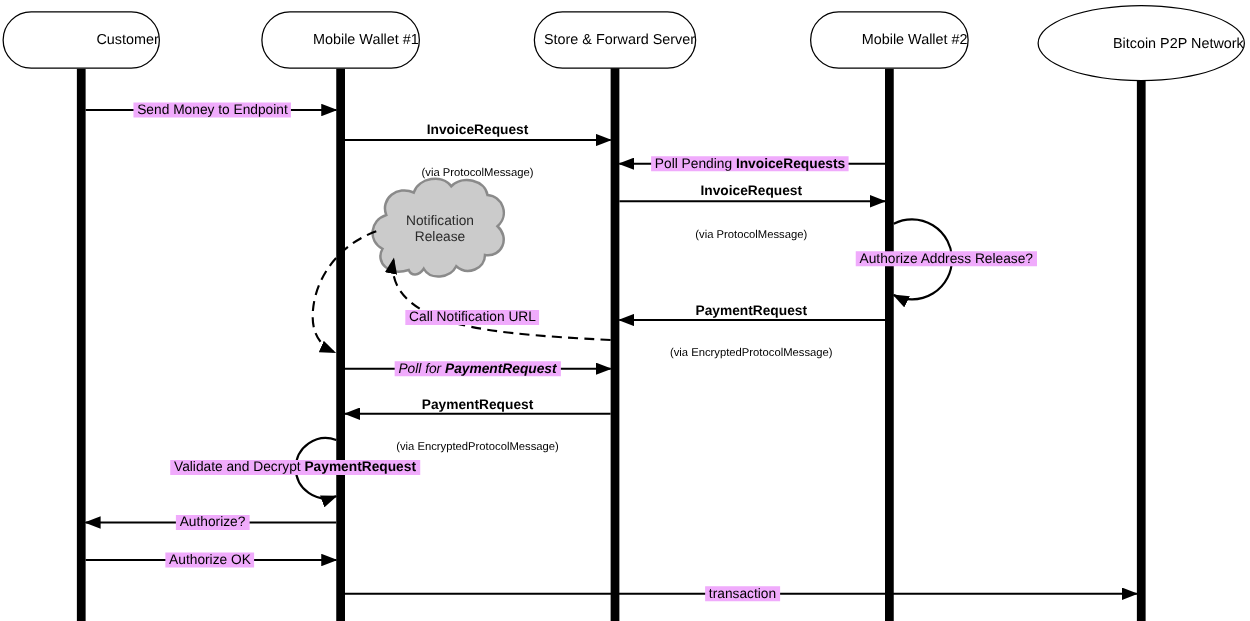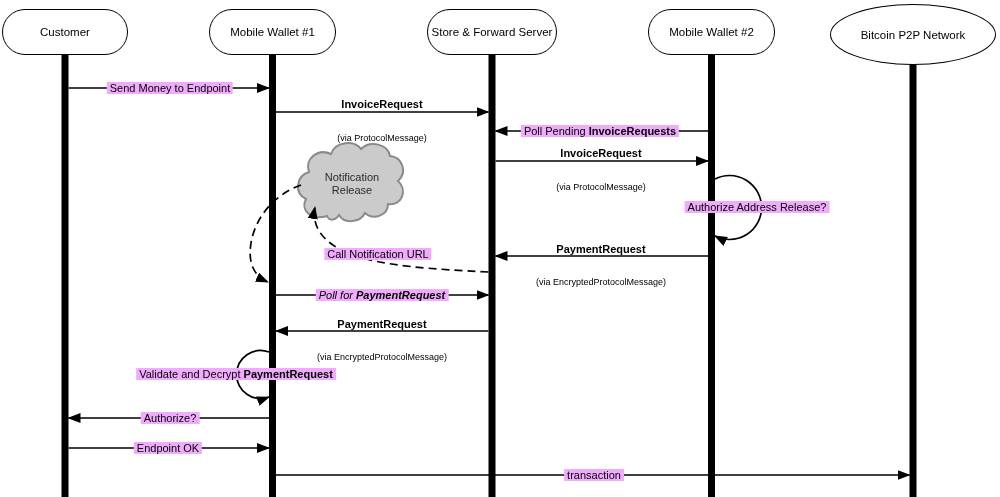--- a/index.html
+++ b/index.html
@@ -3,21 +3,21 @@
 <meta charset="utf-8">
 <style>
   html,body{margin:0;padding:0;background:#fff;}
   #stage{
     position:relative;width:1000px;height:497px;background:#fff;overflow:hidden;
     font-family:"Liberation Sans","DejaVu Sans",sans-serif;color:#000;
   }
   svg{position:absolute;left:0;top:0;}
   .actor{
     position:absolute;box-sizing:border-box;border:1.7px solid #000;background:#fff;
-    display:flex;align-items:center;justify-content:center;
+    display:flex;align-items:center;justify-content:flex-end;
     font-size:11.5px;white-space:nowrap;z-index:3;
   }
   .stadium{border-radius:23px;}
   .ellipse{border-radius:50%;}
   .lbl{
     position:absolute;transform:translate(-50%,-50%);white-space:nowrap;
     font-size:11px;line-height:12px;z-index:2;text-align:center;
   }
   .onln{background:#f0abfc;padding:0 3px;}
   .main{font-weight:bold;}
@@ -146,20 +146,20 @@
 
   <div class="lbl onln" style="left:236px;top:374px;">
     <span>Validate and Decrypt </span><b>PaymentRequest</b>
   </div>
 
   <div class="lbl onln" style="left:170px;top:418px;">
     <span>Authorize?</span>
   </div>
 
   <div class="lbl onln" style="left:168px;top:448px;">
-    <span>Endpoint OK</span>
+    <span>Authorize OK</span>
   </div>
 
   <div class="lbl onln" style="left:594px;top:475px;">
     <span>transaction</span>
   </div>
 
 </div>
 
 </body></html>

